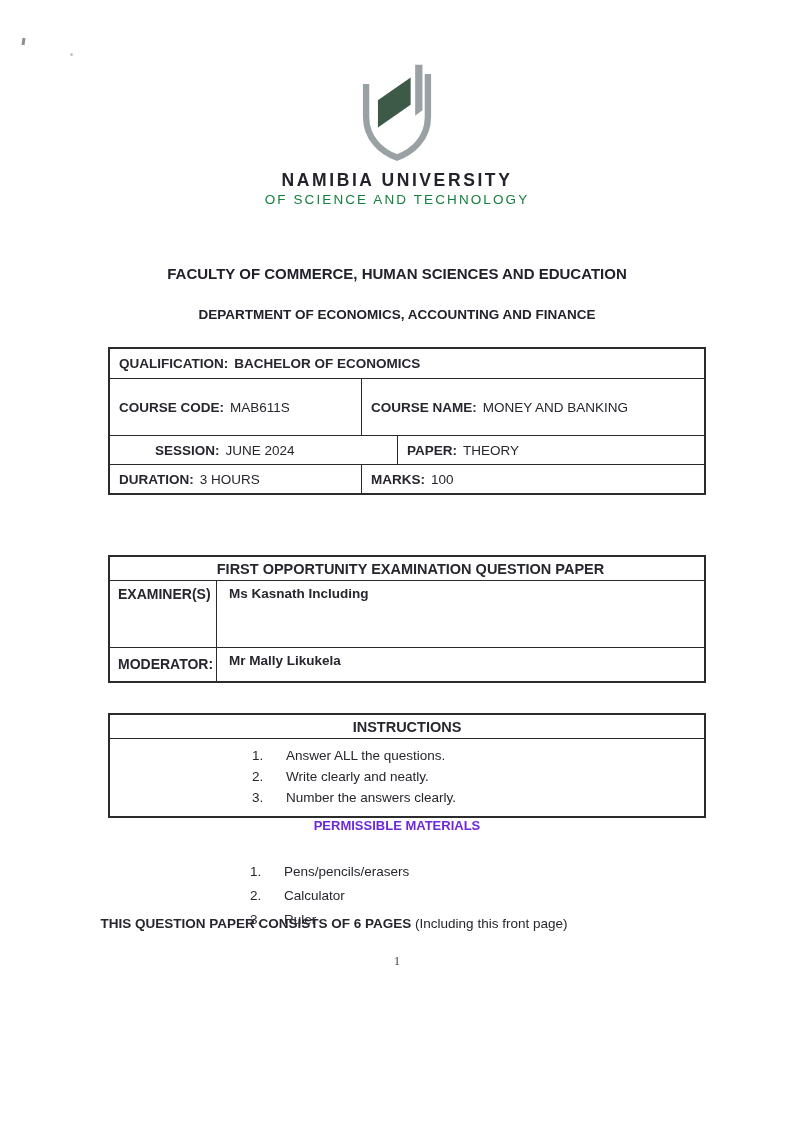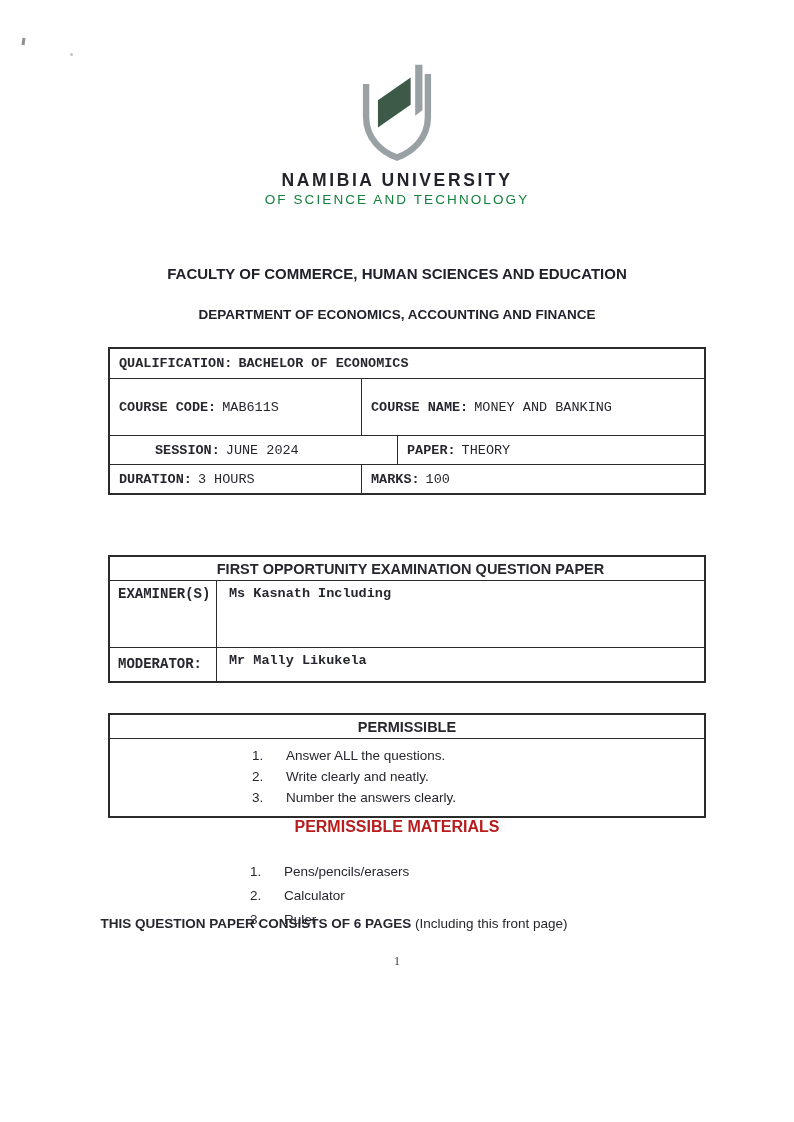--- a/index.html
+++ b/index.html
@@ -32,21 +32,21 @@
   }
   .h-dept{
     position:absolute;left:0;top:307px;width:794px;text-align:center;
     font-size:13.5px;font-weight:bold;color:#21212b;
   }
   
   .tbl{position:absolute;left:108px;width:598px;border:2px solid #2b2b2b;box-sizing:border-box;background:#fff;}
   .tbl-course{top:347px;}
   .tbl-exam{top:555px;}
   .tbl-instr{top:713px;}
-  .trow{display:flex;border-bottom:1.5px solid #2b2b2b;box-sizing:border-box;font-family:Liberation Mono, monospace;}
+  .trow{display:flex;border-bottom:1.5px solid #2b2b2b;box-sizing:border-box;}
   .trow:last-child{border-bottom:none;}
   .tcell{box-sizing:border-box;padding:0 0 0 9px;display:flex;align-items:center;font-size:13.5px;}
   .tcell .lbl{font-weight:bold;white-space:pre;}
   .tcell .val{margin-left:6px;white-space:pre;}
   .tcell .val.bold{font-weight:bold;}
   .c-split{width:252px;border-right:1.5px solid #2b2b2b;}
   .c-rest{flex:1;}
   .r30{height:30px;} .r28{height:28px;} .r57{height:57px;} .r29{height:29px;padding-left:36px;}
   
   .exam-title{
@@ -64,21 +64,21 @@
     height:23px;display:flex;align-items:center;justify-content:center;
     font-size:14.5px;font-weight:bold;border-bottom:1.5px solid #2b2b2b;
   }
   .num-list{padding:6px 0 8px 142px;}
   .num-item{display:flex;font-size:13.5px;line-height:21px;}
   .num-item .num{width:22px;}
   .num-item .txt{margin-left:12px;}
   
   .h-materials{
     position:absolute;left:0;top:818px;width:794px;text-align:center;
-    font-size:16px;font-weight:bold;color:#b91c1c;
+    font-size:13px;font-weight:bold;color:#6d28d9;
   }
   .materials-list{position:absolute;left:250px;top:860px;}
   .materials-list .num-item{line-height:24px;}
   
   .consists{
     position:absolute;left:0;top:916px;width:668px;text-align:center;font-size:13.5px;
   }
   .consists .b{font-weight:bold;}
   .page-num{
     position:absolute;left:0;top:954px;width:794px;text-align:center;
@@ -149,21 +149,21 @@
       <div class="exam-label">EXAMINER(S)</div>
       <div class="exam-val">Ms Kasnath Including</div>
     </div>
     <div class="trow r-moderator">
       <div class="exam-label">MODERATOR:</div>
       <div class="exam-val">Mr Mally Likukela</div>
     </div>
   </div>
 
   <div class="tbl tbl-instr">
-    <div class="instr-title">PERMISSIBLE</div>
+    <div class="instr-title">INSTRUCTIONS</div>
     <div class="num-list">
       <div class="num-item">
         <span class="num">1.</span>
         <span class="txt">Answer ALL the questions.</span>
       </div>
       <div class="num-item">
         <span class="num">2.</span>
         <span class="txt">Write clearly and neatly.</span>
       </div>
       <div class="num-item">

